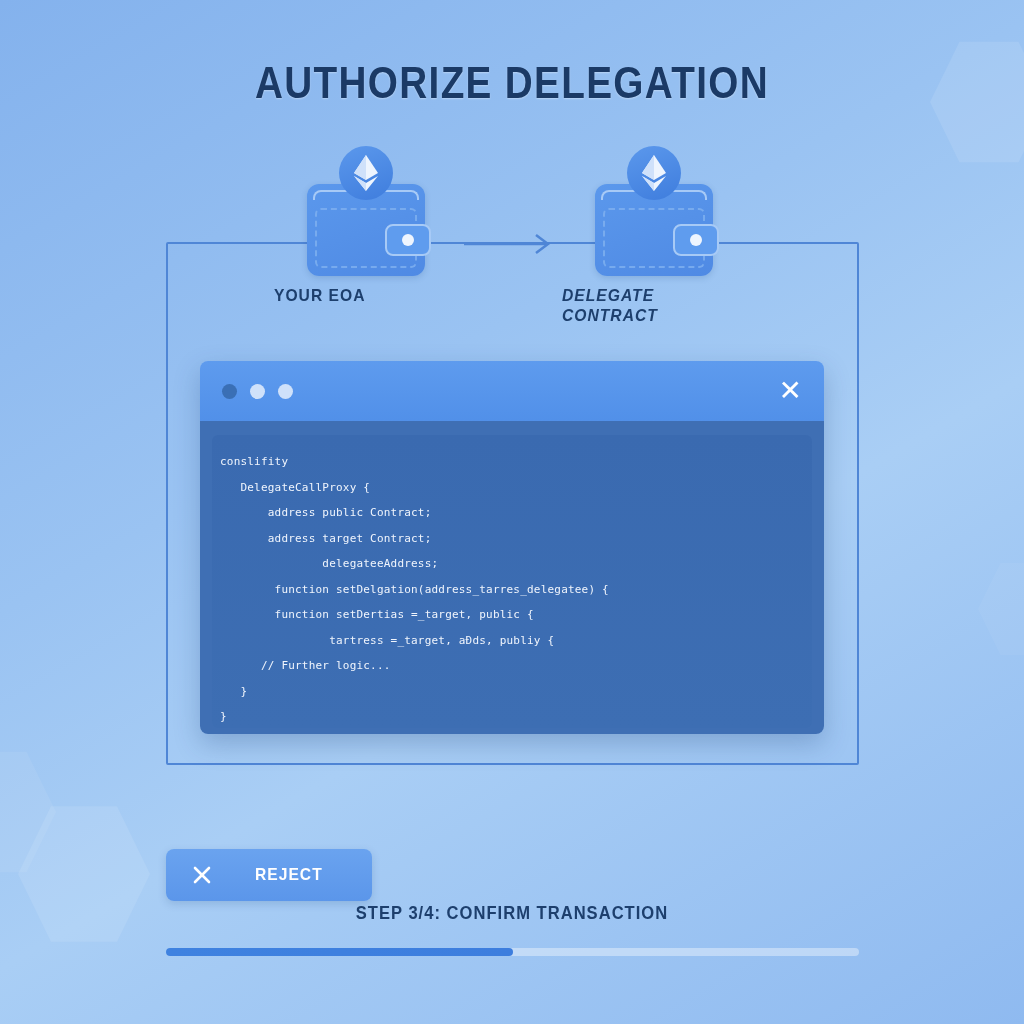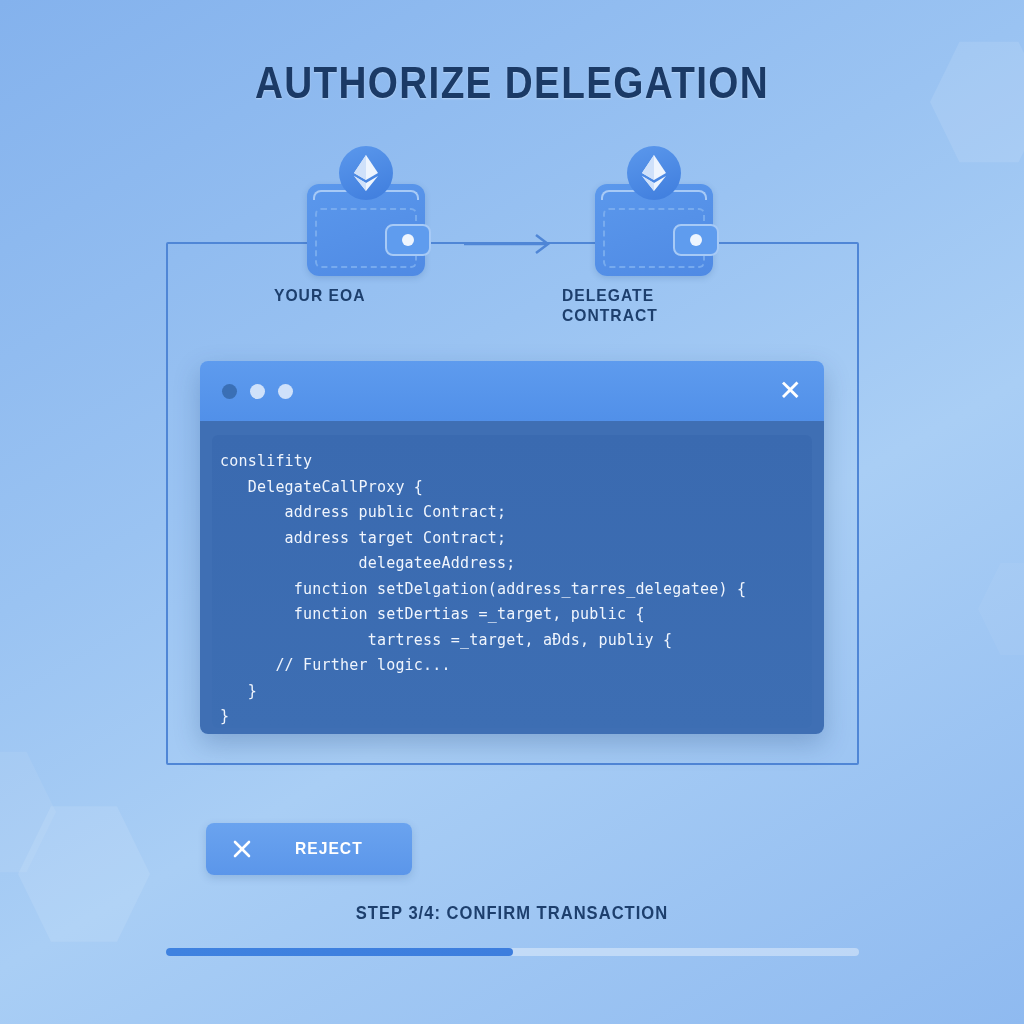--- a/index.html
+++ b/index.html
@@ -47,21 +47,21 @@
     border-radius: 2px;
   }
 
   
   .node {
     position: absolute;
     width: 200px;
     text-align: left;
   }
   #node-eoa { left: 266px; top: 146px; }
-  #node-delegate { left: 554px; top: 146px; }
+  #node-delegate { left: 554px; top: 146px; font-style: italic; }
 
   .wallet-wrap {
     position: relative;
     width: 118px; height: 130px;
     margin: 0 auto;
   }
   .wallet-body {
     position: absolute;
     left: 0; bottom: 0;
     width: 118px; height: 92px;
@@ -162,32 +162,32 @@
   #code-inner {
     margin: 6px 12px 14px 12px;
     height: 293px;
     background: linear-gradient(180deg, #3a6ab0 0%, #3d6eb3 100%);
     border-radius: 6px;
     padding: 14px 12px 12px 8px;
     overflow: hidden;
   }
   #code-pre {
     font-family: "DejaVu Sans Mono", "Liberation Mono", monospace;
-    font-size: 15px;
+    font-size: 11px;
     line-height: 25.5px;
     color: #f0f5fd;
     white-space: pre;
     letter-spacing: 0.2px;
   }
 
   
   #actions {
     position: absolute;
-    left: 166px; top: 823px;
-    width: 693px; height: 52px; margin-left: 40px;
+    left: 166px; top: 849px;
+    width: 693px; height: 52px;
   }
   .btn {
     position: absolute;
     height: 52px;
     border: none;
     border-radius: 8px;
     display: flex; align-items: center;
     font-family: "Liberation Sans Narrow", "Liberation Sans", sans-serif;
     font-size: 17px;
     font-weight: bold;

